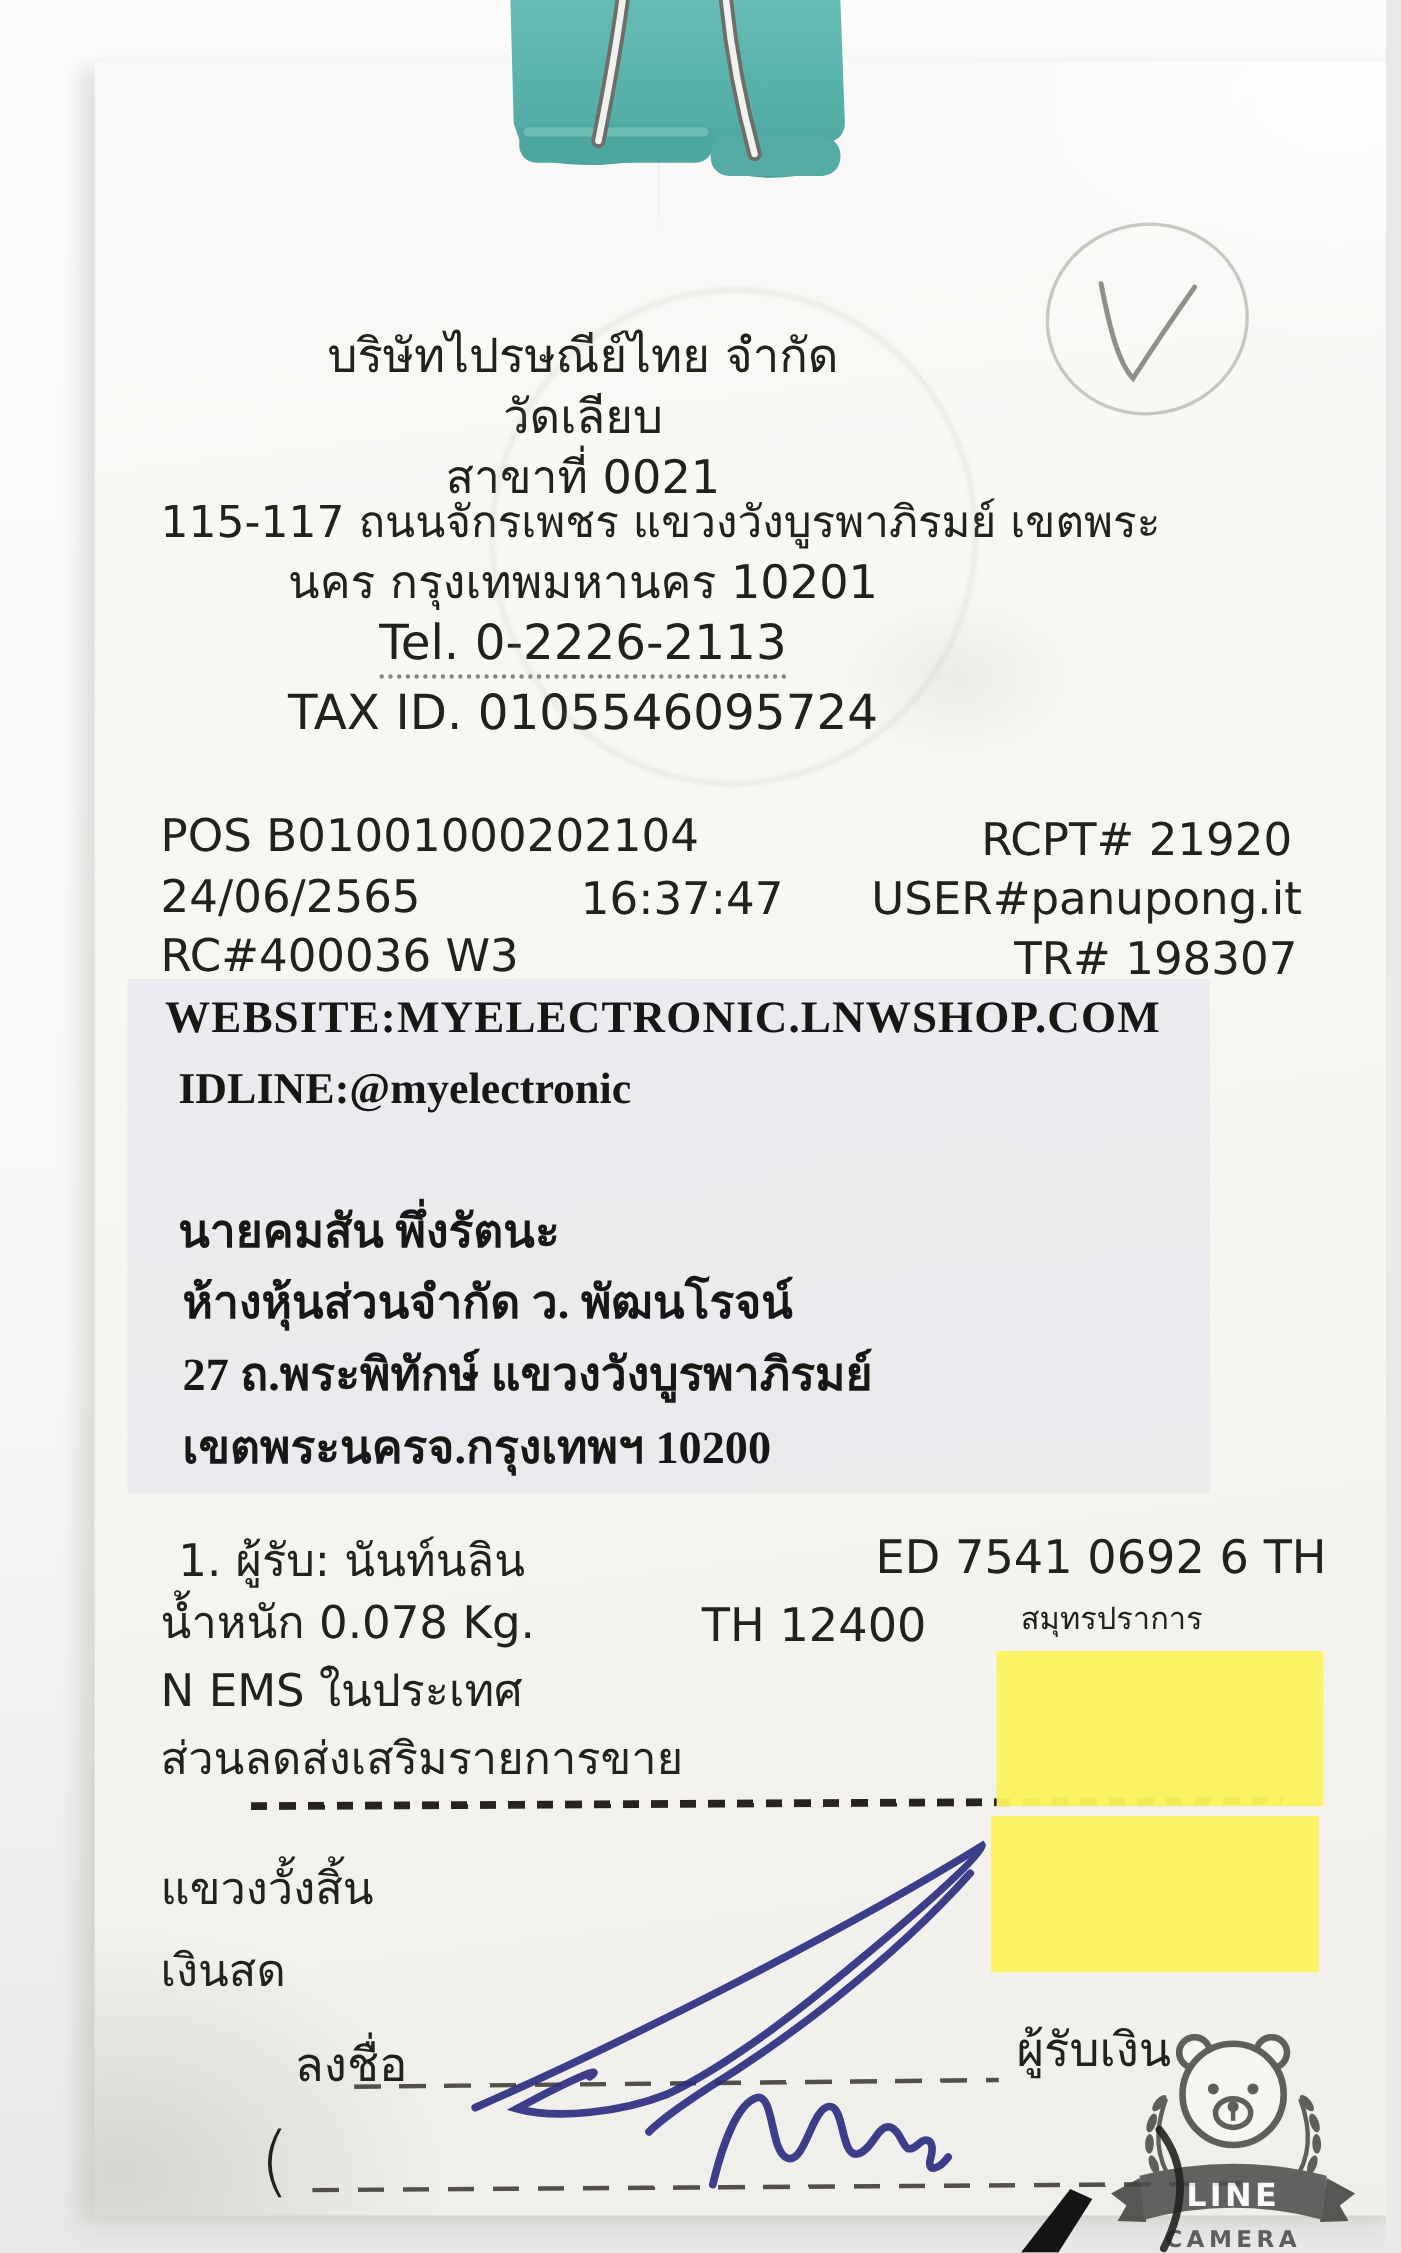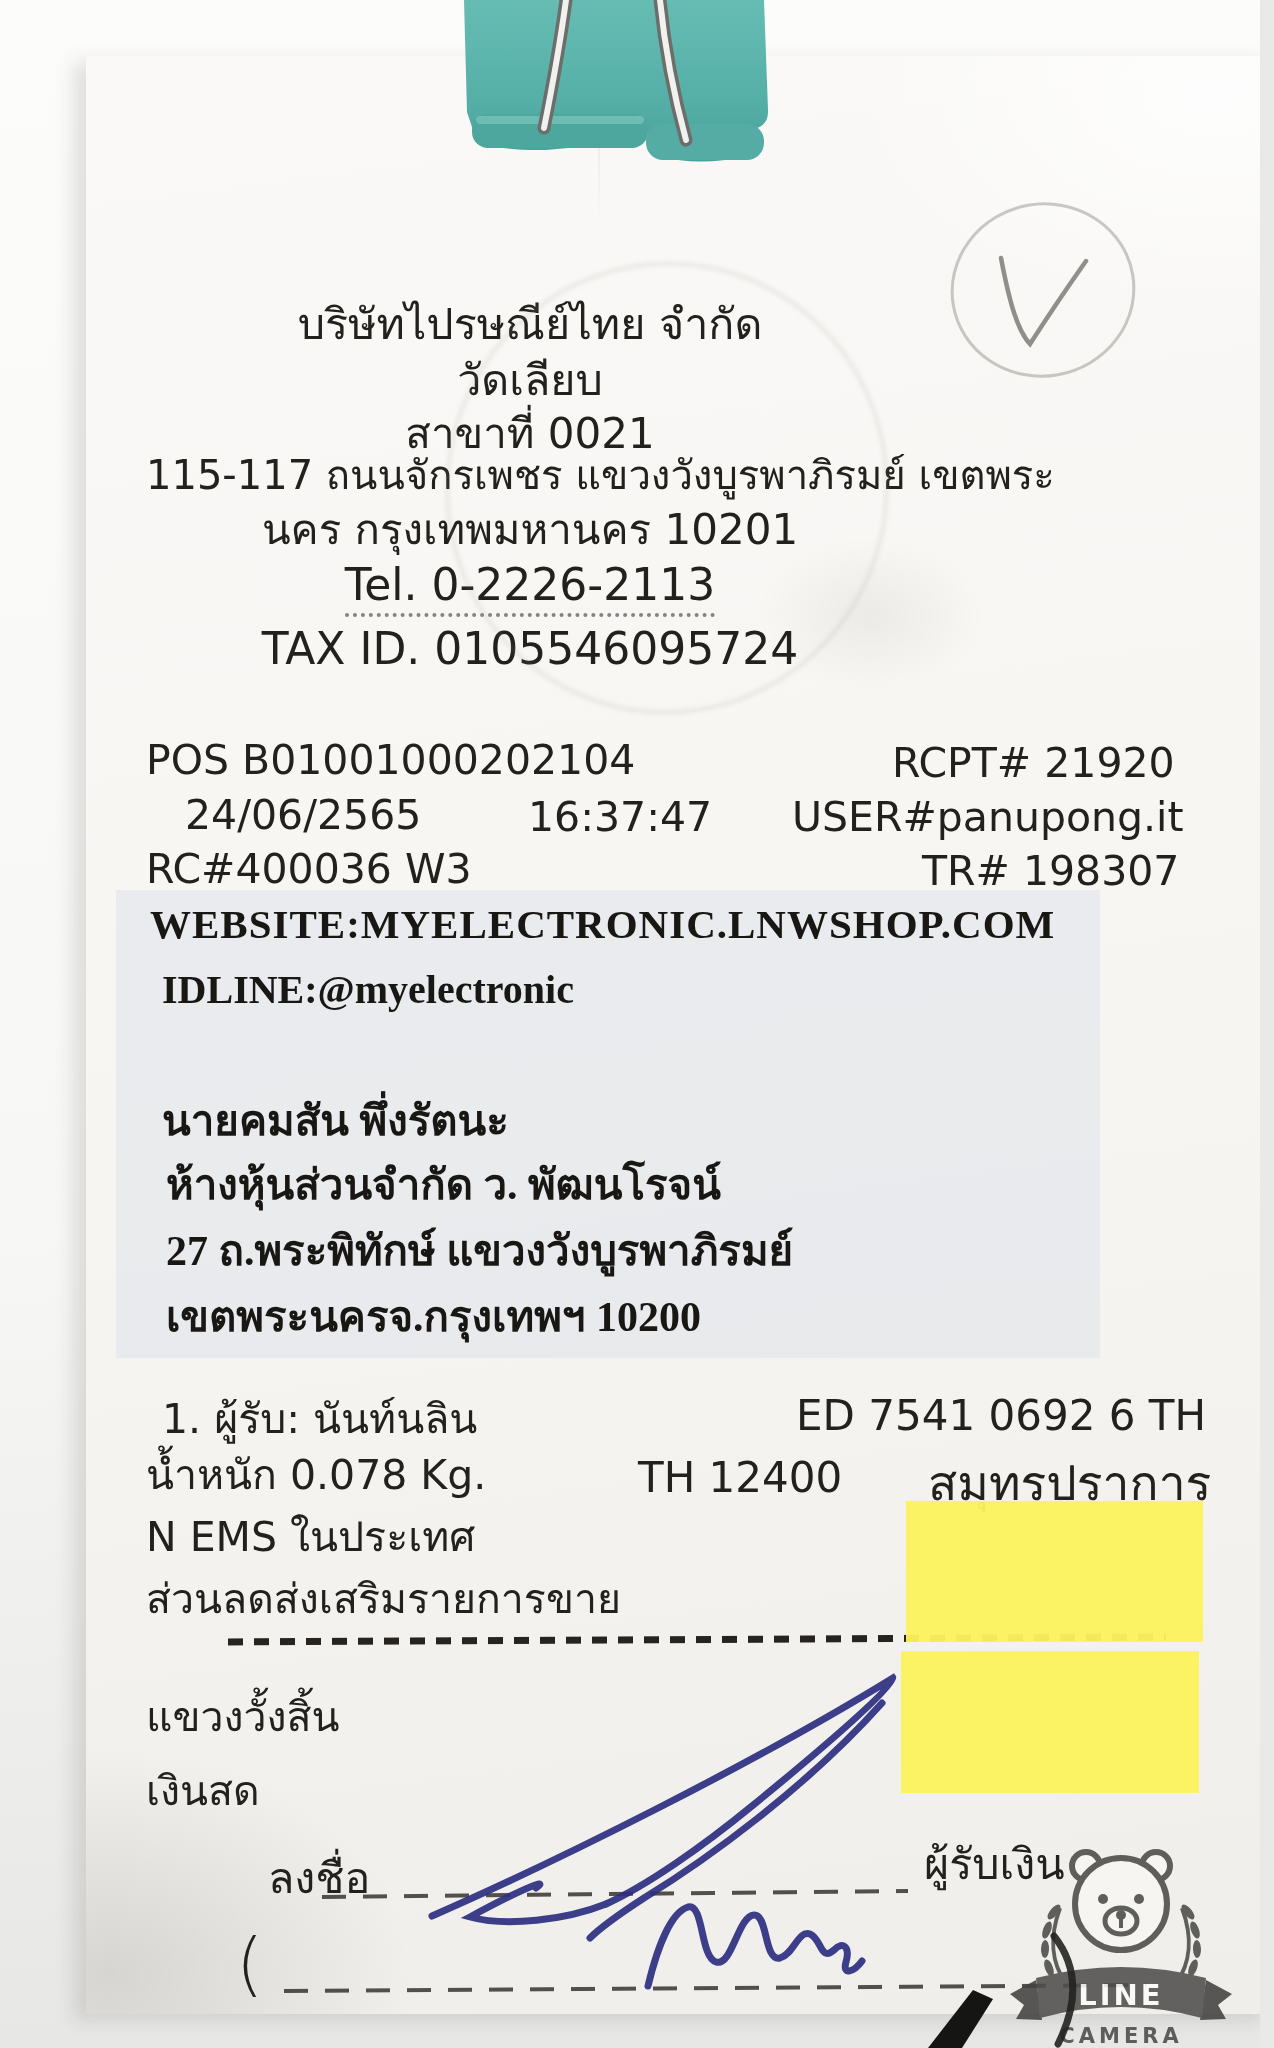--- a/index.html
+++ b/index.html
@@ -58,39 +58,39 @@
   <div class="thermal center-col" style="top:300px;font-size:43px;">บริษัทไปรษณีย์ไทย จำกัด</div>
   <div class="thermal center-col" style="top:356px;font-size:43px;">วัดเลียบ</div>
   <div class="thermal center-col" style="top:410px;font-size:42px;">สาขาที่ 0021</div>
   <div class="thermal" style="left:146px;top:452px;font-size:40px;">115-117 ถนนจักรเพชร  แขวงวังบูรพาภิรมย์ เขตพระ</div>
   <div class="thermal center-col" style="top:506px;font-size:42px;">นคร กรุงเทพมหานคร 10201</div>
   <div class="thermal center-col" style="top:560px;font-size:44px;"><span class="dotted-under">Tel. 0-2226-2113</span></div>
   <div class="thermal center-col" style="top:624px;font-size:44px;">TAX ID. 0105546095724</div>
 
   <div class="thermal" style="left:146px;top:737px;font-size:41px;">POS B01001000202104</div>
   <div class="thermal" style="left:892px;top:740px;font-size:41px;">RCPT# 21920</div>
-  <div class="thermal" style="left:146px;top:792px;font-size:41px;margin-left:39px;">24/06/2565</div>
+  <div class="thermal" style="left:146px;top:792px;font-size:41px;">24/06/2565</div>
   <div class="thermal" style="left:528px;top:794px;font-size:41px;">16:37:47</div>
   <div class="thermal" style="left:792px;top:794px;font-size:41px;">USER#panupong.it</div>
   <div class="thermal" style="left:146px;top:846px;font-size:41px;">RC#400036 W3</div>
   <div class="thermal" style="left:922px;top:848px;font-size:41px;">TR# 198307</div>
 
   <div class="label-block"></div>
   <div class="serif" style="left:150px;top:902px;font-size:41px;letter-spacing:1px;">WEBSITE:MYELECTRONIC.LNWSHOP.COM</div>
   <div class="serif" style="left:162px;top:968px;font-size:40px;">IDLINE:@myelectronic</div>
   <div class="serif" style="left:162px;top:1098px;font-size:42px;font-weight:600;">นายคมสัน พึ่งรัตนะ</div>
   <div class="serif" style="left:166px;top:1162px;font-size:42px;font-weight:600;">ห้างหุ้นส่วนจำกัด ว. พัฒนโรจน์</div>
   <div class="serif" style="left:166px;top:1228px;font-size:42px;font-weight:600;">27 ถ.พระพิทักษ์ แขวงวังบูรพาภิรมย์</div>
   <div class="serif" style="left:166px;top:1294px;font-size:42px;font-weight:600;">เขตพระนครจ.กรุงเทพฯ 10200</div>
 
   <div class="thermal" style="left:162px;top:1396px;font-size:41px;">1. ผู้รับ: นันท์นลิน</div>
   <div class="thermal" style="left:796px;top:1392px;font-size:42px;">ED 7541 0692 6 TH</div>
   <div class="thermal" style="left:146px;top:1452px;font-size:41px;">น้ำหนัก  0.078 Kg.</div>
   <div class="thermal" style="left:638px;top:1454px;font-size:42px;">TH 12400</div>
-  <div class="thermal" style="left:928px;top:1456px;font-size:48px;">สมุทรปราการ</div>
+  <div class="thermal" style="left:928px;top:1456px;font-size:28px;">สมุทรปราการ</div>
   <div class="thermal" style="left:146px;top:1514px;font-size:41px;">N EMS ในประเทศ</div>
   <div class="thermal" style="left:146px;top:1576px;font-size:41px;">ส่วนลดส่งเสริมรายการขาย</div>
   <div class="dash-thick z2" style="left:228px;top:1636px;width:938px;transform:rotate(-0.3deg);"></div>
   <div class="thermal" style="left:146px;top:1694px;font-size:41px;">แขวงวั้งสิ้น</div>
   <div class="thermal" style="left:146px;top:1768px;font-size:41px;">เงินสด</div>
 
   <div class="highlight" style="left:906px;top:1501px;width:297px;height:141px;"></div>
   <div class="highlight" style="left:901px;top:1651px;width:298px;height:142px;"></div>
 
   <div class="thermal" style="left:238px;top:1854px;font-size:43px;margin-left:30px;">ลงชื่อ</div>

